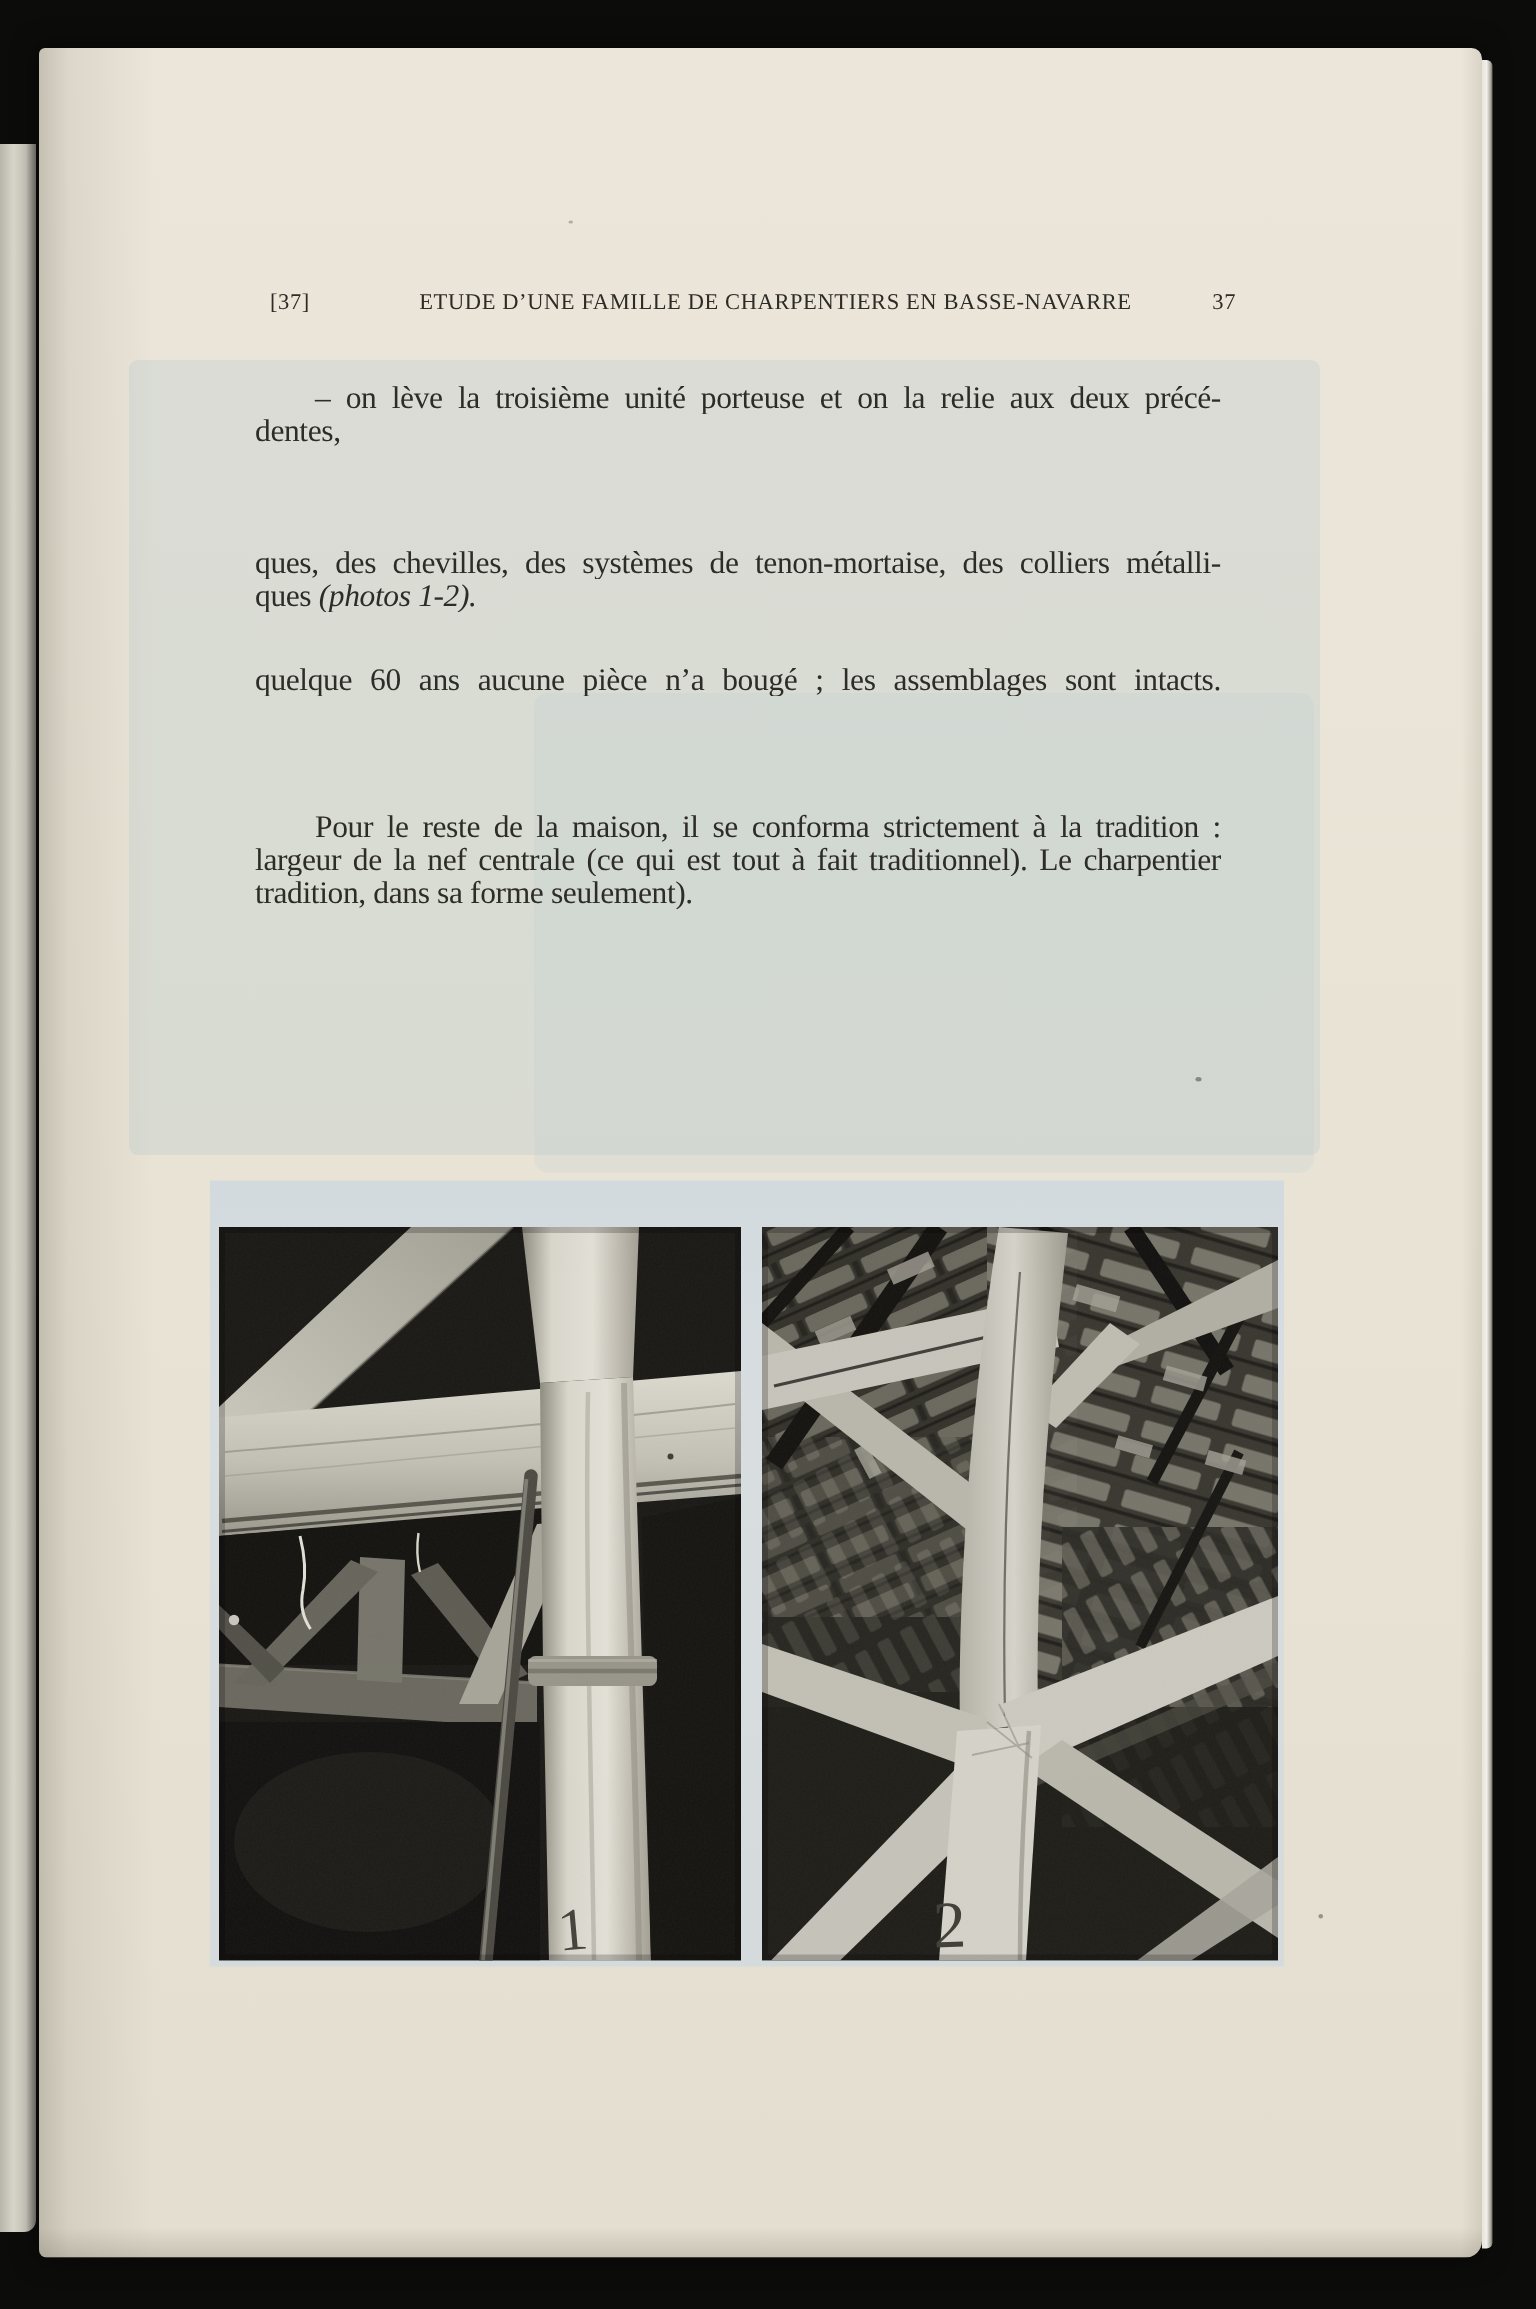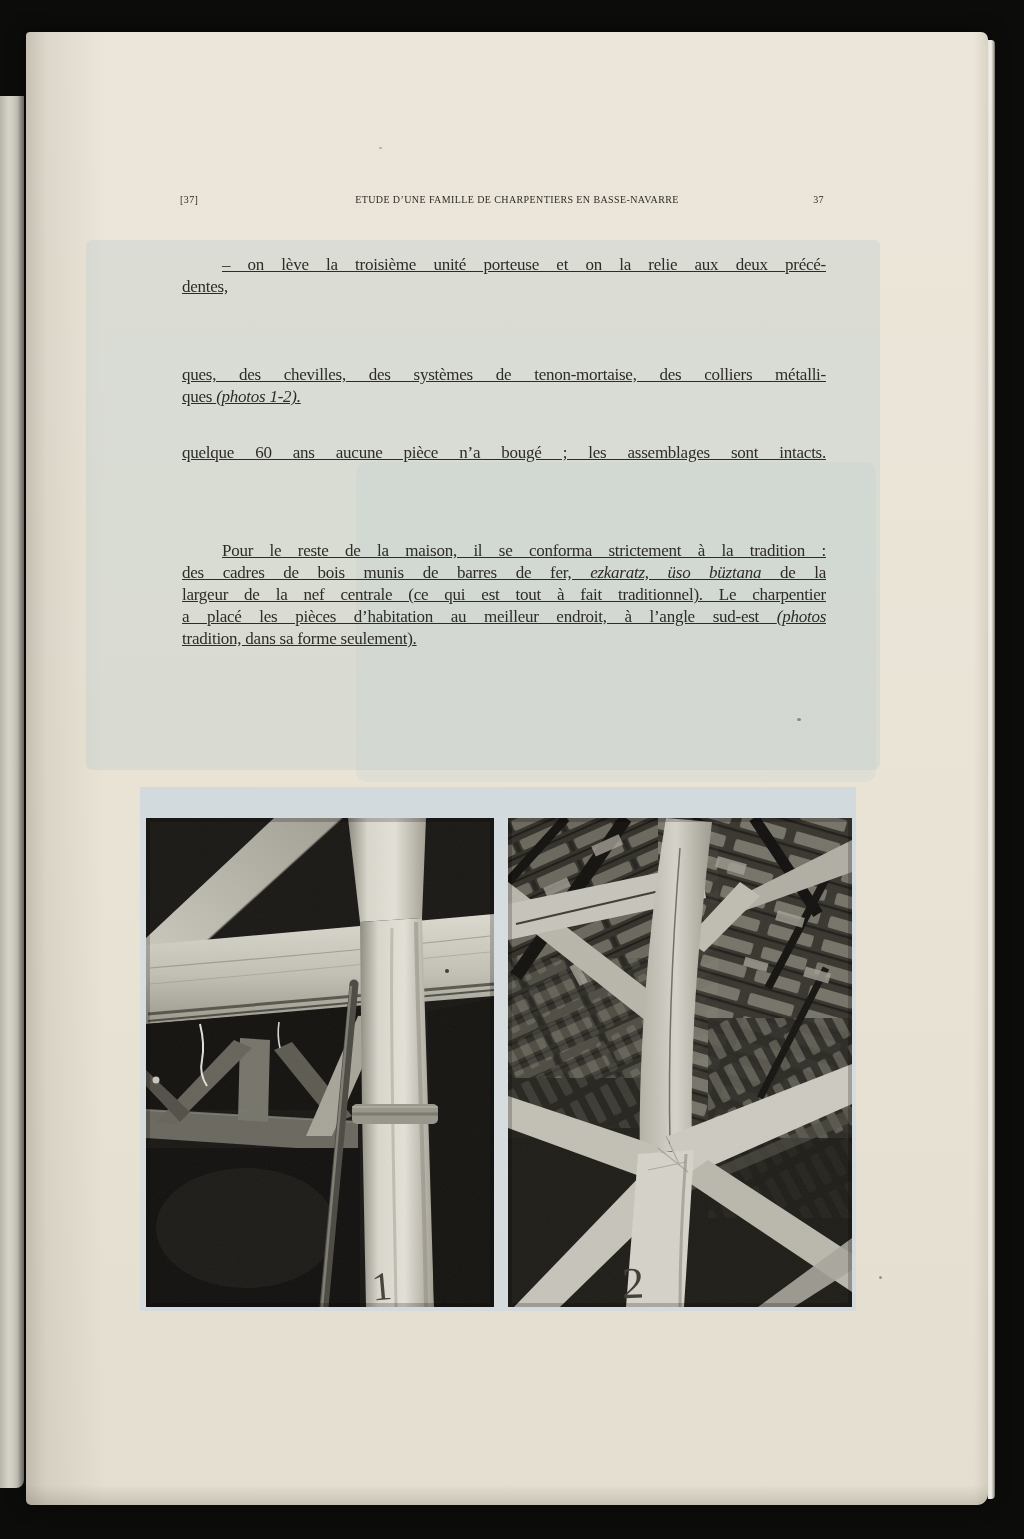--- a/index.html
+++ b/index.html
@@ -37,28 +37,28 @@
   .wash{position:absolute;left:60px;top:208px;width:794px;height:530px;
     background:rgba(172,196,204,.26);border-radius:6px;}
   .wash2{position:absolute;left:330px;top:430px;width:520px;height:320px;
     background:rgba(165,193,204,.12);border-radius:10px;}
   
   .plate{position:absolute;left:114px;top:755px;width:716px;height:524px;
     background:linear-gradient(180deg,#d3dade 0%,#d8dee0 35%,#d5dbdd 100%);}
   .header{
     position:absolute;left:154px;top:162px;width:644px;
     display:flex;align-items:baseline;
-    font-size:10px;letter-spacing:.4px;color:#2d2b26;
+    font-size:15px;letter-spacing:.4px;color:#2d2b26;
   }
   .h-ref{width:72px;}
   .h-title{flex:1;text-align:center;}
   .h-num{width:42px;text-align:right;}
   .para{
-    position:absolute;left:156px;width:644px;
-    font-size:17px;line-height:22px;letter-spacing:-.25px;color:#2e2c27;text-decoration:underline;
+    position:absolute;left:144px;width:644px;
+    font-size:21px;line-height:22px;letter-spacing:-.25px;color:#2e2c27;
   }
   .p1{top:222px}.p2{top:277px}.p3{top:332px}.p4{top:410px}.p5{top:508px}
   .tline{
     text-align:justify;text-align-last:justify;
     white-space:nowrap;overflow:hidden;height:22px;
   }
   .tline.first{text-indent:40px;}
   .tline.last{text-align-last:auto;}
   .it{font-style:italic;}
   .photo{position:absolute;top:786px;height:489px;}
@@ -89,23 +89,21 @@
       </div>
     <div class="para p3">
         <div class="tline"><span>ques, des chevilles, des systèmes de tenon-mortaise, des colliers métalli-</span></div>
         <div class="tline last"><span>ques </span><span class="it">(photos 1-2).</span></div>
       </div>
     <div class="para p4">
         <div class="tline"><span>quelque 60 ans aucune pièce n’a bougé ; les assemblages sont intacts.</span></div>
       </div>
     <div class="para p5">
         <div class="tline first"><span>Pour le reste de la maison, il se conforma strictement à la tradition :</span></div>
-        <div class="tline"><span>des cadres de bois munis de barres de fer, </span><span class="it">ezkaratz, üso büztana</span><span> de la</span></div>
         <div class="tline"><span>largeur de la nef centrale (ce qui est tout à fait traditionnel). Le charpentier</span></div>
-        <div class="tline"><span>a placé les pièces d’habitation au meilleur endroit, à l’angle sud-est </span><span class="it">(photos</span></div>
         <div class="tline last"><span>tradition, dans sa forme seulement).</span></div>
       </div>
 
     <div class="plate"></div>
 
     <figure class="photo photo1" style="margin:0">
       <svg viewBox="0 0 348 489" preserveAspectRatio="none">
         <defs>
           <linearGradient id="p1post" x1="0" y1="0" x2="1" y2="0">
             <stop offset="0" stop-color="#8e8b80"></stop>

